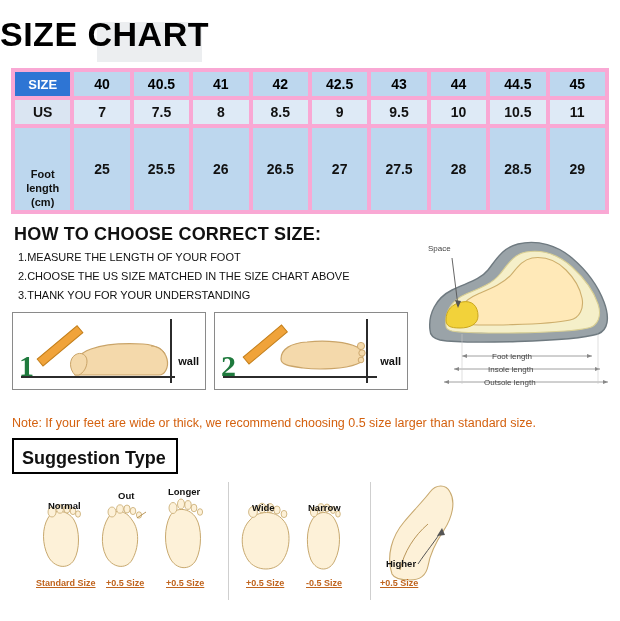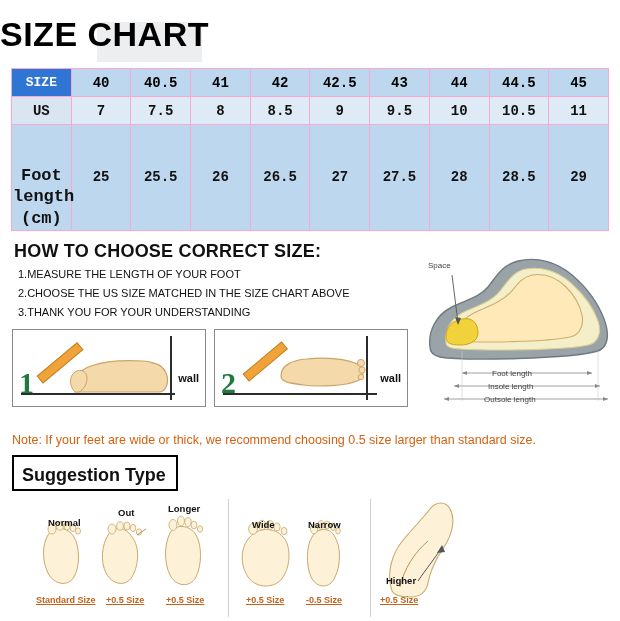--- a/index.html
+++ b/index.html
@@ -40,36 +40,35 @@
   }
 
   
   table.size-table {
     border-collapse: collapse;
     width: 598px;
     margin: 0 11px;
     table-layout: fixed;
   }
   table.size-table td {
-    border: 1px solid #f9a8d4;
+    border: 4px solid #f9a8d4;
     text-align: center;
     font-size: 14px;
     font-weight: bold;
     color: #111;
     height: 28px;
-    font-family: Liberation Mono, monospace;
   }
   tr.row-size td { background: #bdd7ee; color: #000; }
   tr.row-size td.head { background: #2e75d4; color: #fff; font-size: 13px; }
   tr.row-us td { background: #deeaf6; }
   tr.row-us td.head { background: #dae5f2; }
   tr.row-foot td { background: #bdd7ee; height: 60px; }
   tr.row-foot td.head { background: #bdd7ee; }
   td.head { font-size: 13px; font-weight: bold; }
-  .foot-head-lines { line-height: 1.25; font-size: 17px; margin-top: 39px; }
+  .foot-head-lines { line-height: 1.25; font-size: 11px; margin-top: 39px; }
 
   
   .choose-wrap {
     position: relative;
     margin-top: 10px;
     height: 190px;
   }
   .choose-title {
     font-size: 18px;
     font-weight: bold;

